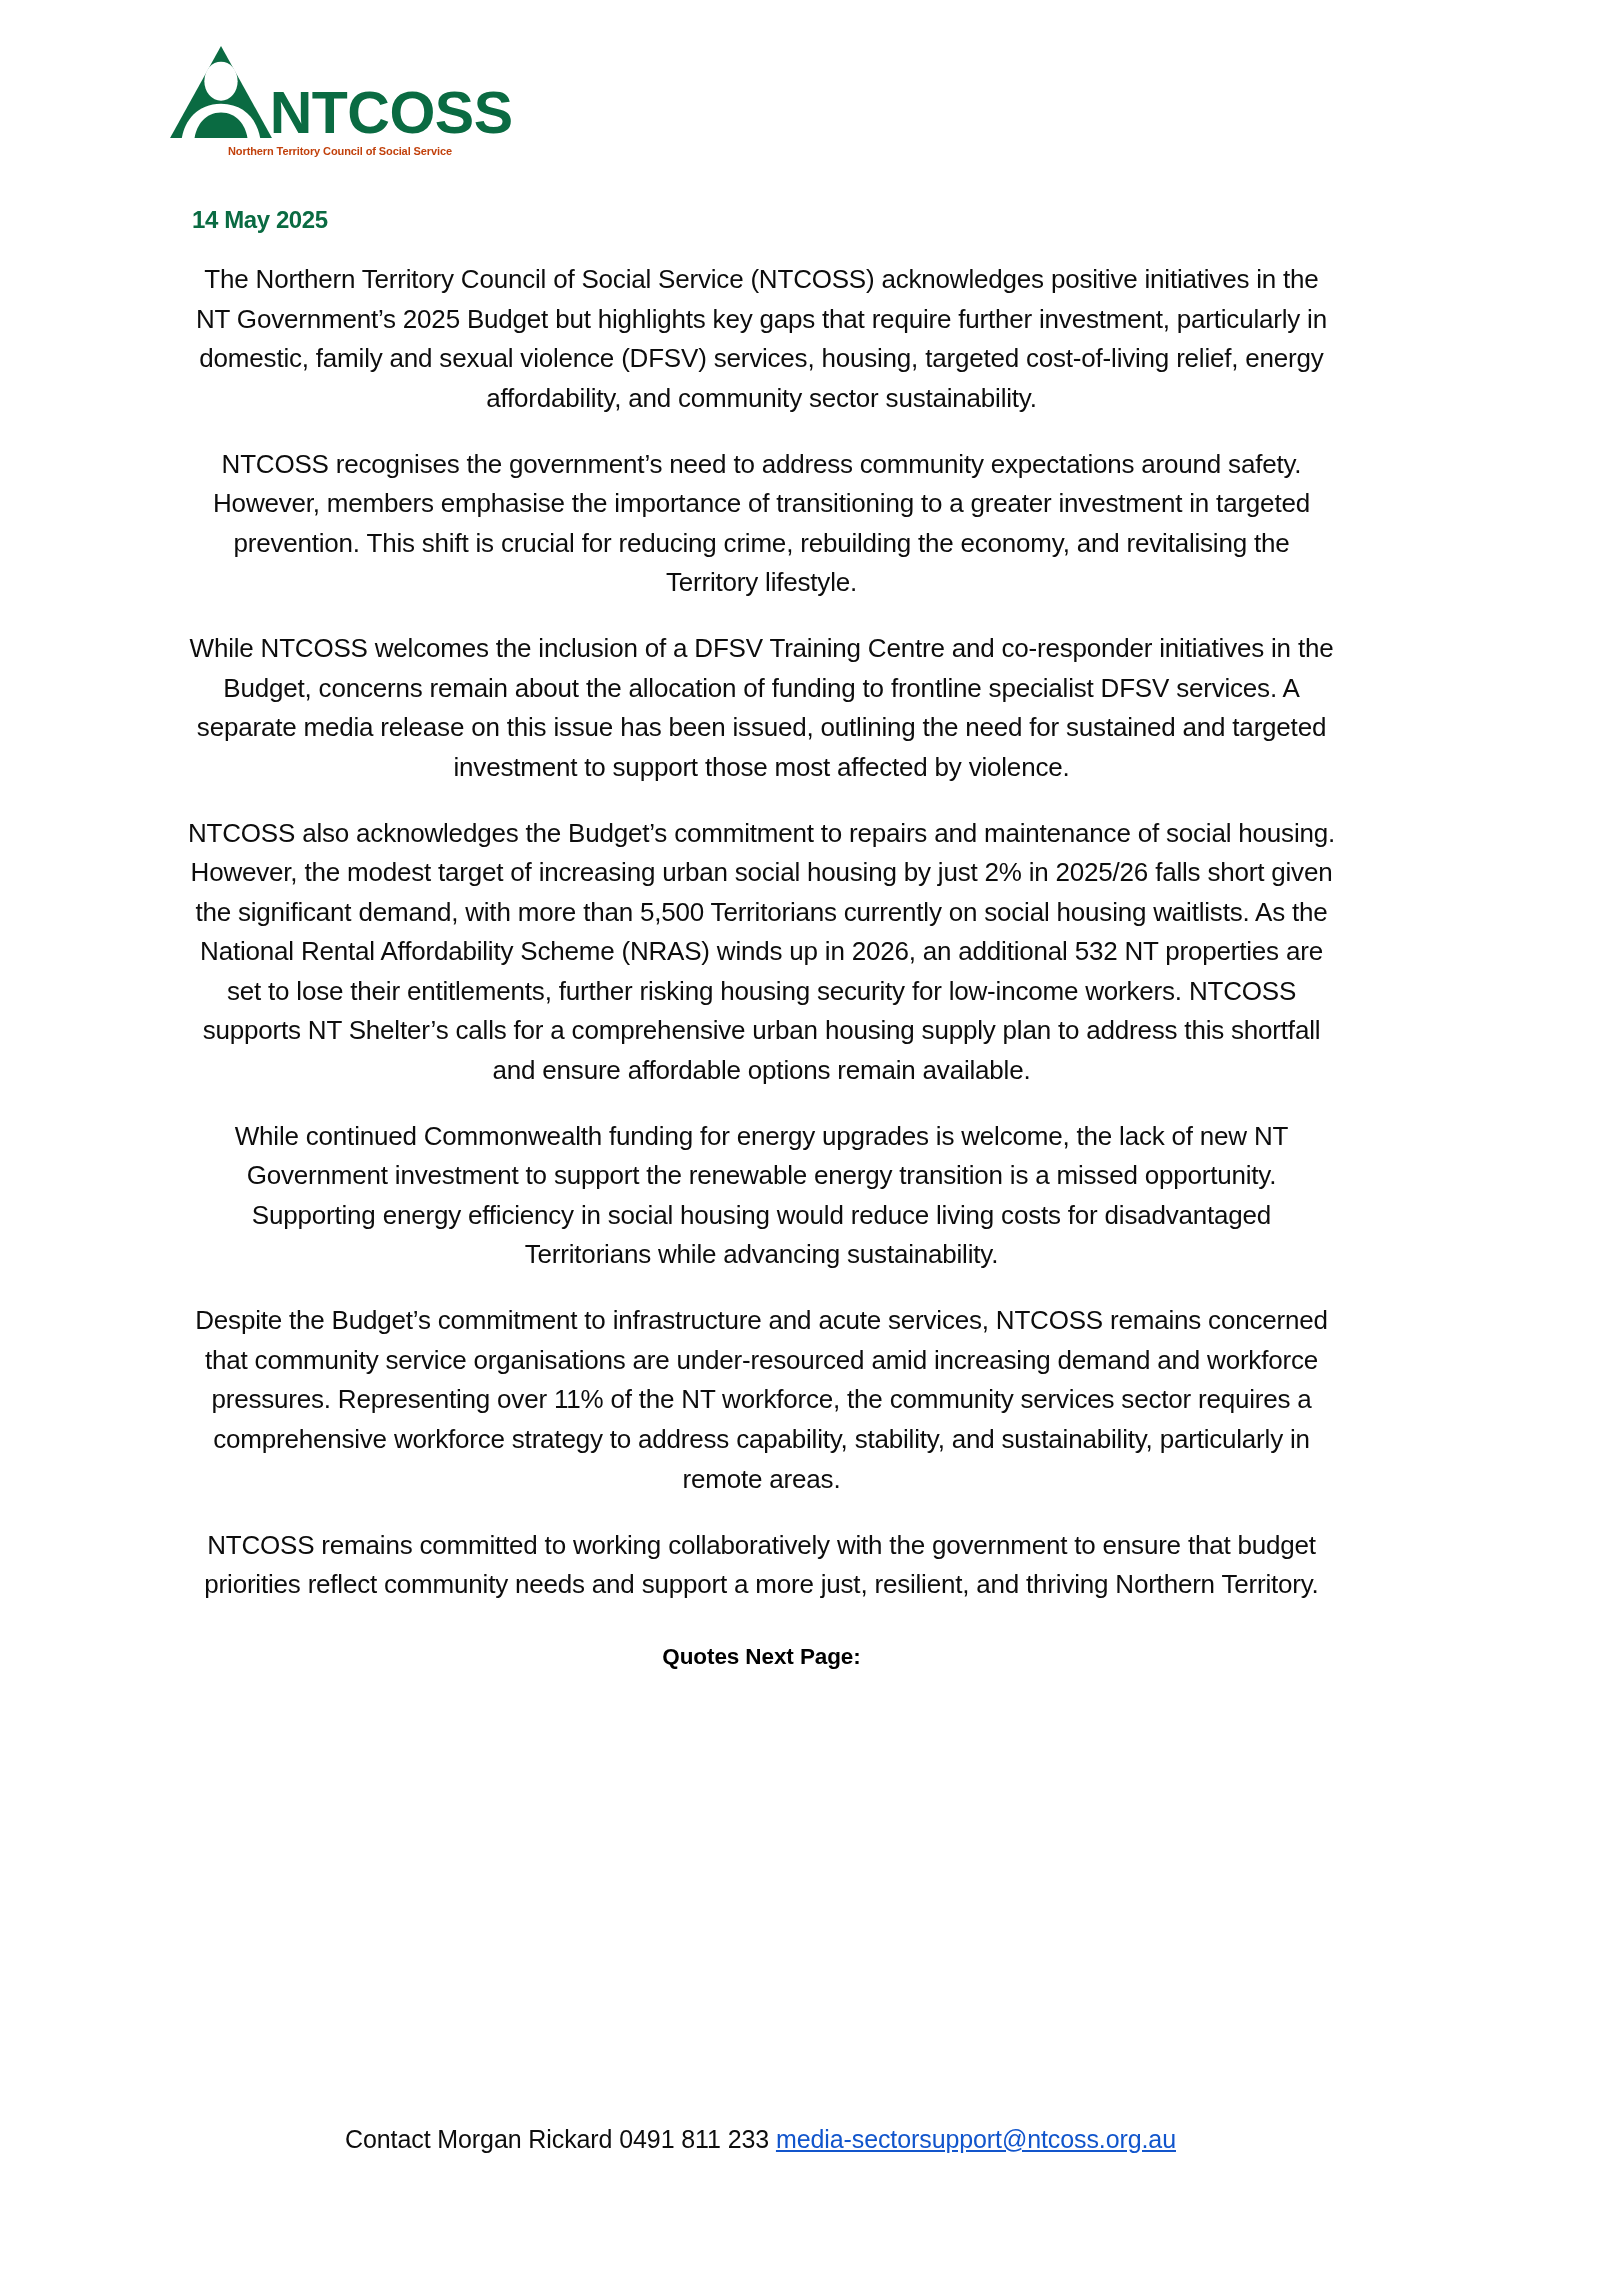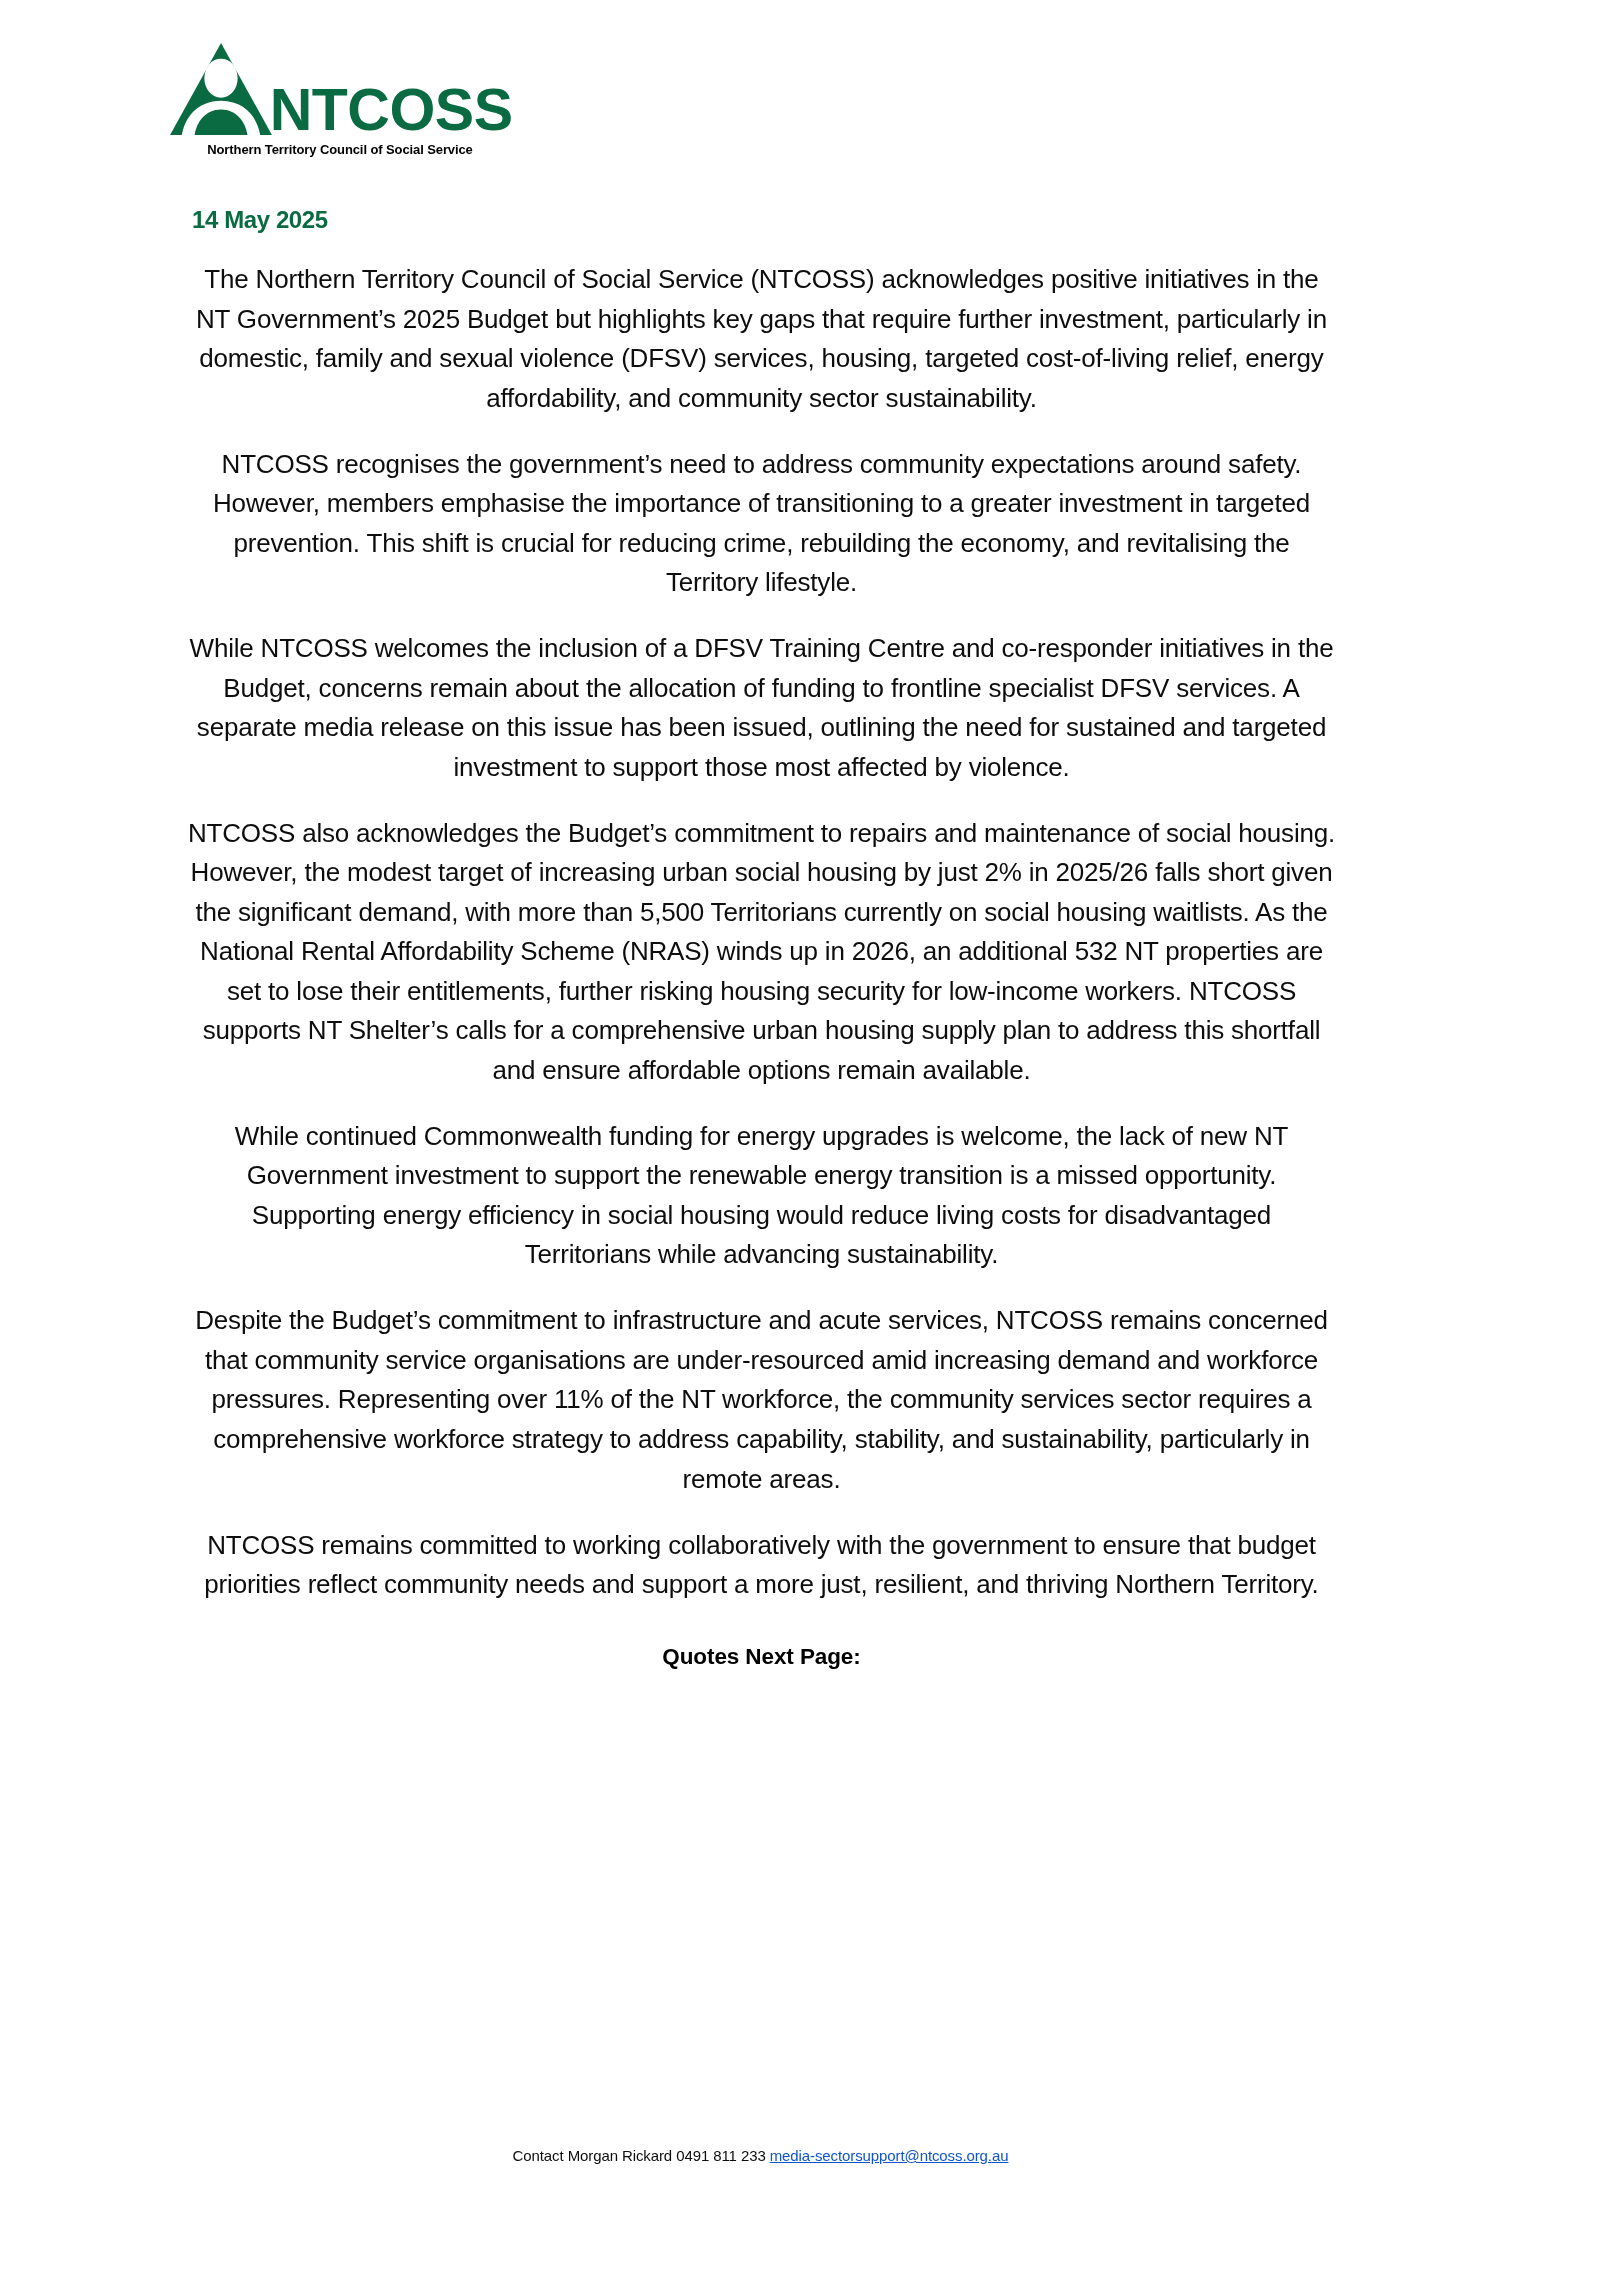--- a/index.html
+++ b/index.html
@@ -51,23 +51,23 @@
   }
   .logo-word {
     font-size: 59px;
     font-weight: 600;
     color: #0a6b42;
     letter-spacing: -0.5px;
     line-height: 0.92;
     font-family: "Liberation Sans", sans-serif;
   }
   .logo-tagline {
-    font-size: 13px;
+    font-size: 11px;
     font-weight: 600;
-    color: #000000;
+    color: #c2410c;
     margin-top: 4.9px;
     letter-spacing: -0.1px;
     white-space: nowrap;
   }
   .media-release-title {
     font-size: 64px;
     font-weight: 700;
     color: #0a6b42;
     letter-spacing: -1.2px;
     line-height: 1;
@@ -111,23 +111,23 @@
     text-align: center;
     margin: 39px 0 0 0;
     letter-spacing: -0.1px;
   }
 
   
   .footer {
     position: absolute;
     left: 0;
     right: 0;
-    bottom: 129px;
+    bottom: 139px;
     text-align: center;
-    font-size: 15px;
+    font-size: 25px;
     color: #0d0d0d;
     letter-spacing: -0.1px;
   }
   .footer a {
     color: #1155cc;
     text-decoration: underline;
   }
 </style>
 </head>
 <body>

